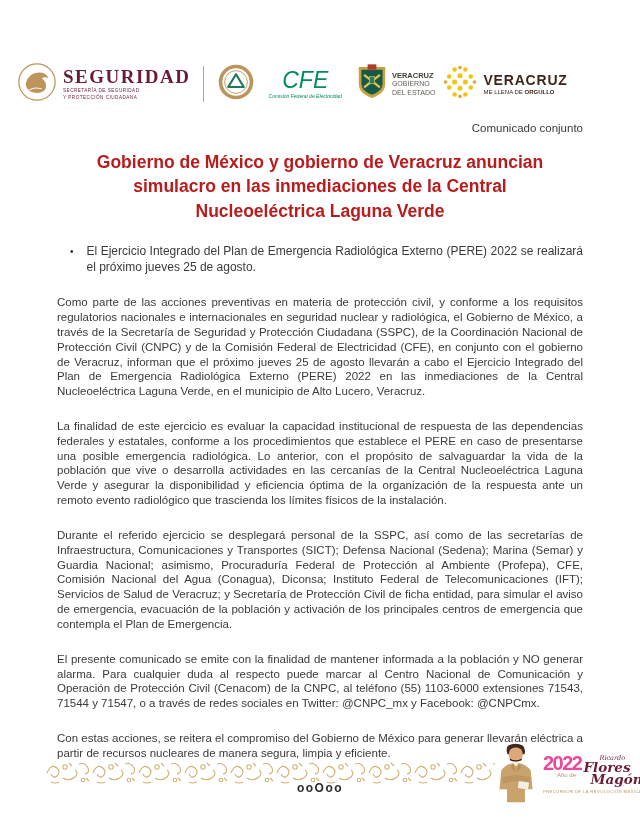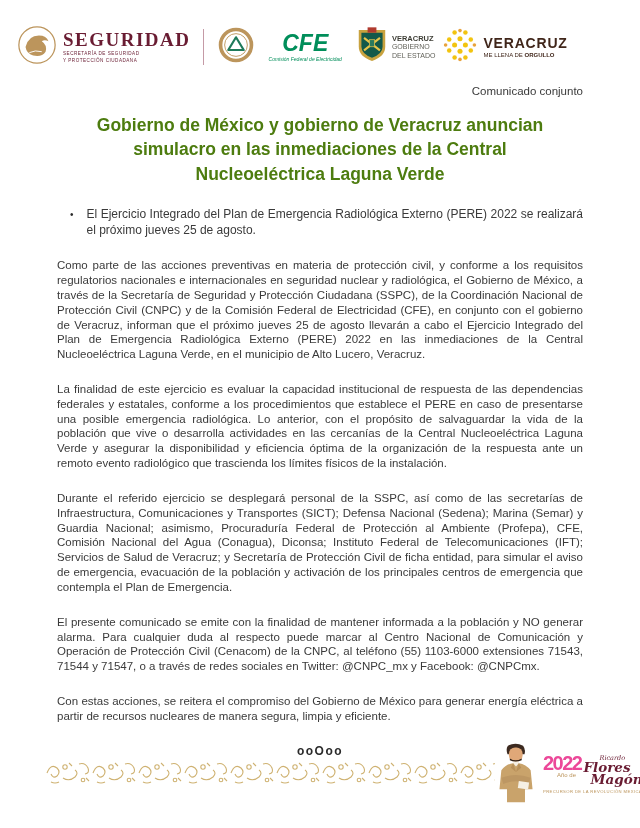--- a/index.html
+++ b/index.html
@@ -1,42 +1,42 @@
 <!DOCTYPE html>
 <html><head>
 <meta charset="utf-8">
 <style>
   html,body { margin:0; padding:0; }
   body {
     width:640px; height:828px; background:#ffffff; position:relative; overflow:hidden;
     font-family:"Liberation Sans", sans-serif; color:#3a3a3a;
   }
   
-  .header { display:flex; align-items:center; padding:18px 12px 0 16px; height:58px; gap:7px; }
+  .header { display:flex; align-items:center; padding:18px 12px 0 16px; height:58px; gap:7px;margin-top:37px; }
   .logo { display:flex; align-items:center; gap:5px; }
   .seg-name { font-family:"Liberation Serif", serif; font-weight:bold; color:#691C32; font-size:19px; letter-spacing:1.5px; display:block; }
   .seg-sub { font-size:4.6px; color:#691C32; letter-spacing:0.5px; display:block; line-height:1.5; }
   .divider-v { width:1px; height:36px; background:#c59aa6; margin:0 5px; }
   .cnpc-name { font-size:17px; color:#54565A; letter-spacing:2px; font-weight:600; display:block; }
   .cnpc-sub { font-size:4.6px; color:#BC955C; letter-spacing:0.4px; display:block; line-height:1.5; }
   .cfe-block { text-align:center; margin-left:6px; }
-  .cfe-name { color:#008E5A; font-weight:bold; font-style:italic; font-size:23px; line-height:1; display:block; font-family:"Liberation Sans", sans-serif; }
+  .cfe-name { color:#008E5A; font-weight:normal; font-style:italic; font-size:23px; line-height:1; display:block; font-family:"Liberation Sans", sans-serif; }
   .cfe-sub { color:#008E5A; font-style:italic; font-size:5px; display:block; margin-top:1px; }
   .vgob-text { font-size:7px; color:#62625a; line-height:1.2; }
   .vgob-l1 { font-weight:bold; color:#3e3e36; display:block; font-size:7.5px; }
   .vgob-l2, .vgob-l3 { display:block; }
   .vorg-text { line-height:1.1; }
   .vorg-name { font-size:14px; font-weight:bold; color:#40261a; letter-spacing:0.8px; display:block; }
   .vorg-tag { font-size:6px; color:#40261a; display:block; margin-top:1px; }
   .vorg-tag .bold { font-weight:bold; }
   
   .dateline { text-align:right; padding:8px 57px 0 0; font-size:11.5px; line-height:1.35; color:#3a3a3a; }
   .dateline span { display:block;margin-left:32px; }
   
-  .title { text-align:center; font-weight:bold; color:#4d7c0f; font-size:17.5px; line-height:1.4; margin:13px auto 0; max-width:470px; }
+  .title { text-align:center; font-weight:bold; color:#b91c1c; font-size:17.5px; line-height:1.4; margin:13px auto 0; max-width:470px; }
   .bullet-row { display:flex; margin:21px 57px 0 70px; gap:13px; }
   .bullet-marker { font-size:10px; line-height:1.6; color:#2b2b2b; }
   .bullet-text { font-size:12px; line-height:1.3; text-align:justify; color:#3a3a3a; }
   .para { margin:20px 57px 0; font-size:11.5px; line-height:1.29; text-align:justify; color:#3a3a3a; }
   .end-divider { text-align:center; font-weight:bold; font-size:12px; letter-spacing:1.5px; color:#2b2b2b; margin-top:20px; }
   
   .footer { position:absolute; left:0; bottom:8px; width:640px; height:78px; }
   .footer-pattern { position:absolute; left:45px; top:18px; }
   .fm-figure { position:absolute; left:490px; top:0; }
   .fm-badge { position:absolute; left:543px; top:12px; width:95px; }
@@ -144,21 +144,21 @@
 
 <div class="bullet-row">
   <span class="bullet-marker">•</span>
   <span class="bullet-text">El Ejercicio Integrado del Plan de Emergencia Radiológica Externo (PERE) 2022 se realizará el próximo jueves 25 de agosto.</span>
 </div>
 
 <p class="para">Como parte de las acciones preventivas en materia de protección civil, y conforme a los requisitos regulatorios nacionales e internacionales en seguridad nuclear y radiológica, el Gobierno de México, a través de la Secretaría de Seguridad y Protección Ciudadana (SSPC), de la Coordinación Nacional de Protección Civil (CNPC) y de la Comisión Federal de Electricidad (CFE), en conjunto con el gobierno de Veracruz, informan que el próximo jueves 25 de agosto llevarán a cabo el Ejercicio Integrado del Plan de Emergencia Radiológica Externo (PERE) 2022 en las inmediaciones de la Central Nucleoeléctrica Laguna Verde, en el municipio de Alto Lucero, Veracruz.</p>
 <p class="para">La finalidad de este ejercicio es evaluar la capacidad institucional de respuesta de las dependencias federales y estatales, conforme a los procedimientos que establece el PERE en caso de presentarse una posible emergencia radiológica. Lo anterior, con el propósito de salvaguardar la vida de la población que vive o desarrolla actividades en las cercanías de la Central Nucleoeléctrica Laguna Verde y asegurar la disponibilidad y eficiencia óptima de la organización de la respuesta ante un remoto evento radiológico que trascienda los límites físicos de la instalación.</p>
 <p class="para">Durante el referido ejercicio se desplegará personal de la SSPC, así como de las secretarías de Infraestructura, Comunicaciones y Transportes (SICT); Defensa Nacional (Sedena); Marina (Semar) y Guardia Nacional; asimismo, Procuraduría Federal de Protección al Ambiente (Profepa), CFE, Comisión Nacional del Agua (Conagua), Diconsa; Instituto Federal de Telecomunicaciones (IFT); Servicios de Salud de Veracruz; y Secretaría de Protección Civil de ficha entidad, para simular el aviso de emergencia, evacuación de la población y activación de los principales centros de emergencia que contempla el Plan de Emergencia.</p>
 <p class="para">El presente comunicado se emite con la finalidad de mantener informada a la población y NO generar alarma. Para cualquier duda al respecto puede marcar al Centro Nacional de Comunicación y Operación de Protección Civil (Cenacom) de la CNPC, al teléfono (55) 1103-6000 extensiones 71543, 71544 y 71547, o a través de redes sociales en Twitter: @CNPC_mx y Facebook: @CNPCmx.</p>
-<p class="para">Con estas acciones, se reitera el compromiso del Gobierno de México para generar energía eléctrica a partir de recursos nucleares de manera segura, limpia y eficiente.</p>
+<p class="para">Con estas acciones, se reitera el compromiso del Gobierno de México para generar llevarán eléctrica a partir de recursos nucleares de manera segura, limpia y eficiente.</p>
 
 <div class="end-divider">ooOoo</div>
 
 <div class="footer">
 
   <span class="footer-pattern">
     <svg width="450" height="26">
       <defs>
         <pattern id="orn" width="46" height="26" patternUnits="userSpaceOnUse">
           <g fill="none" stroke="#C9A961" stroke-width="1.1" opacity="0.9">

